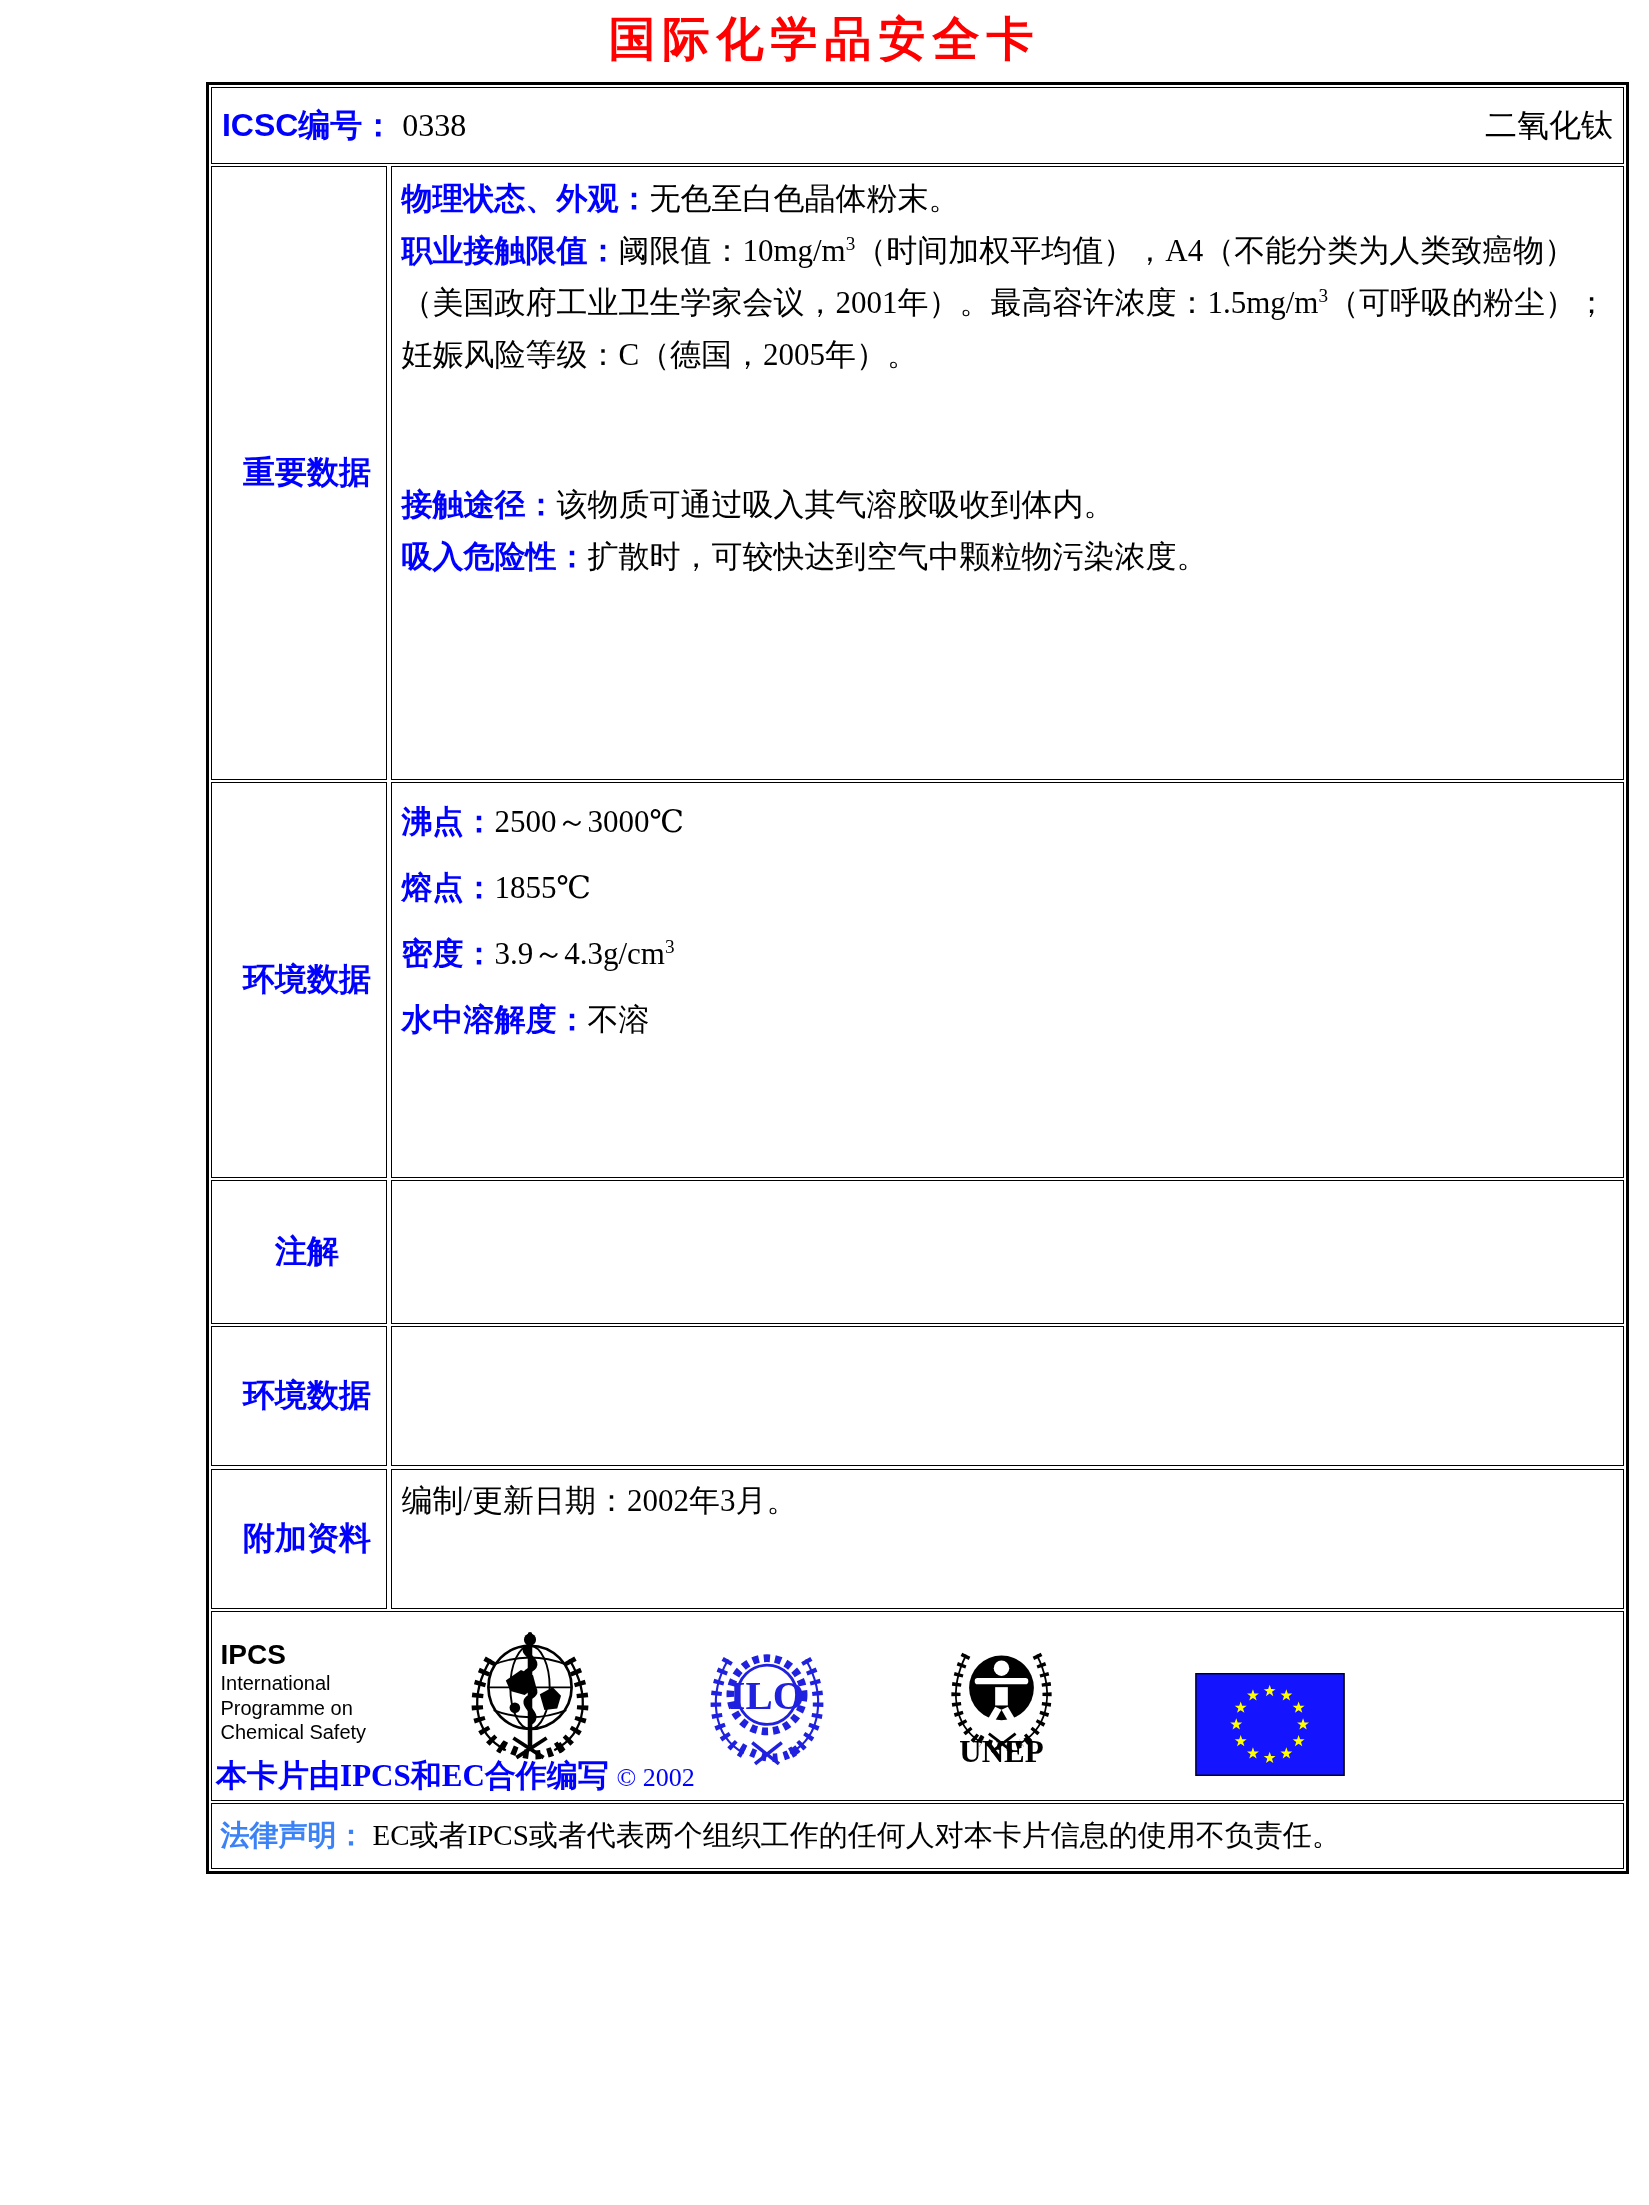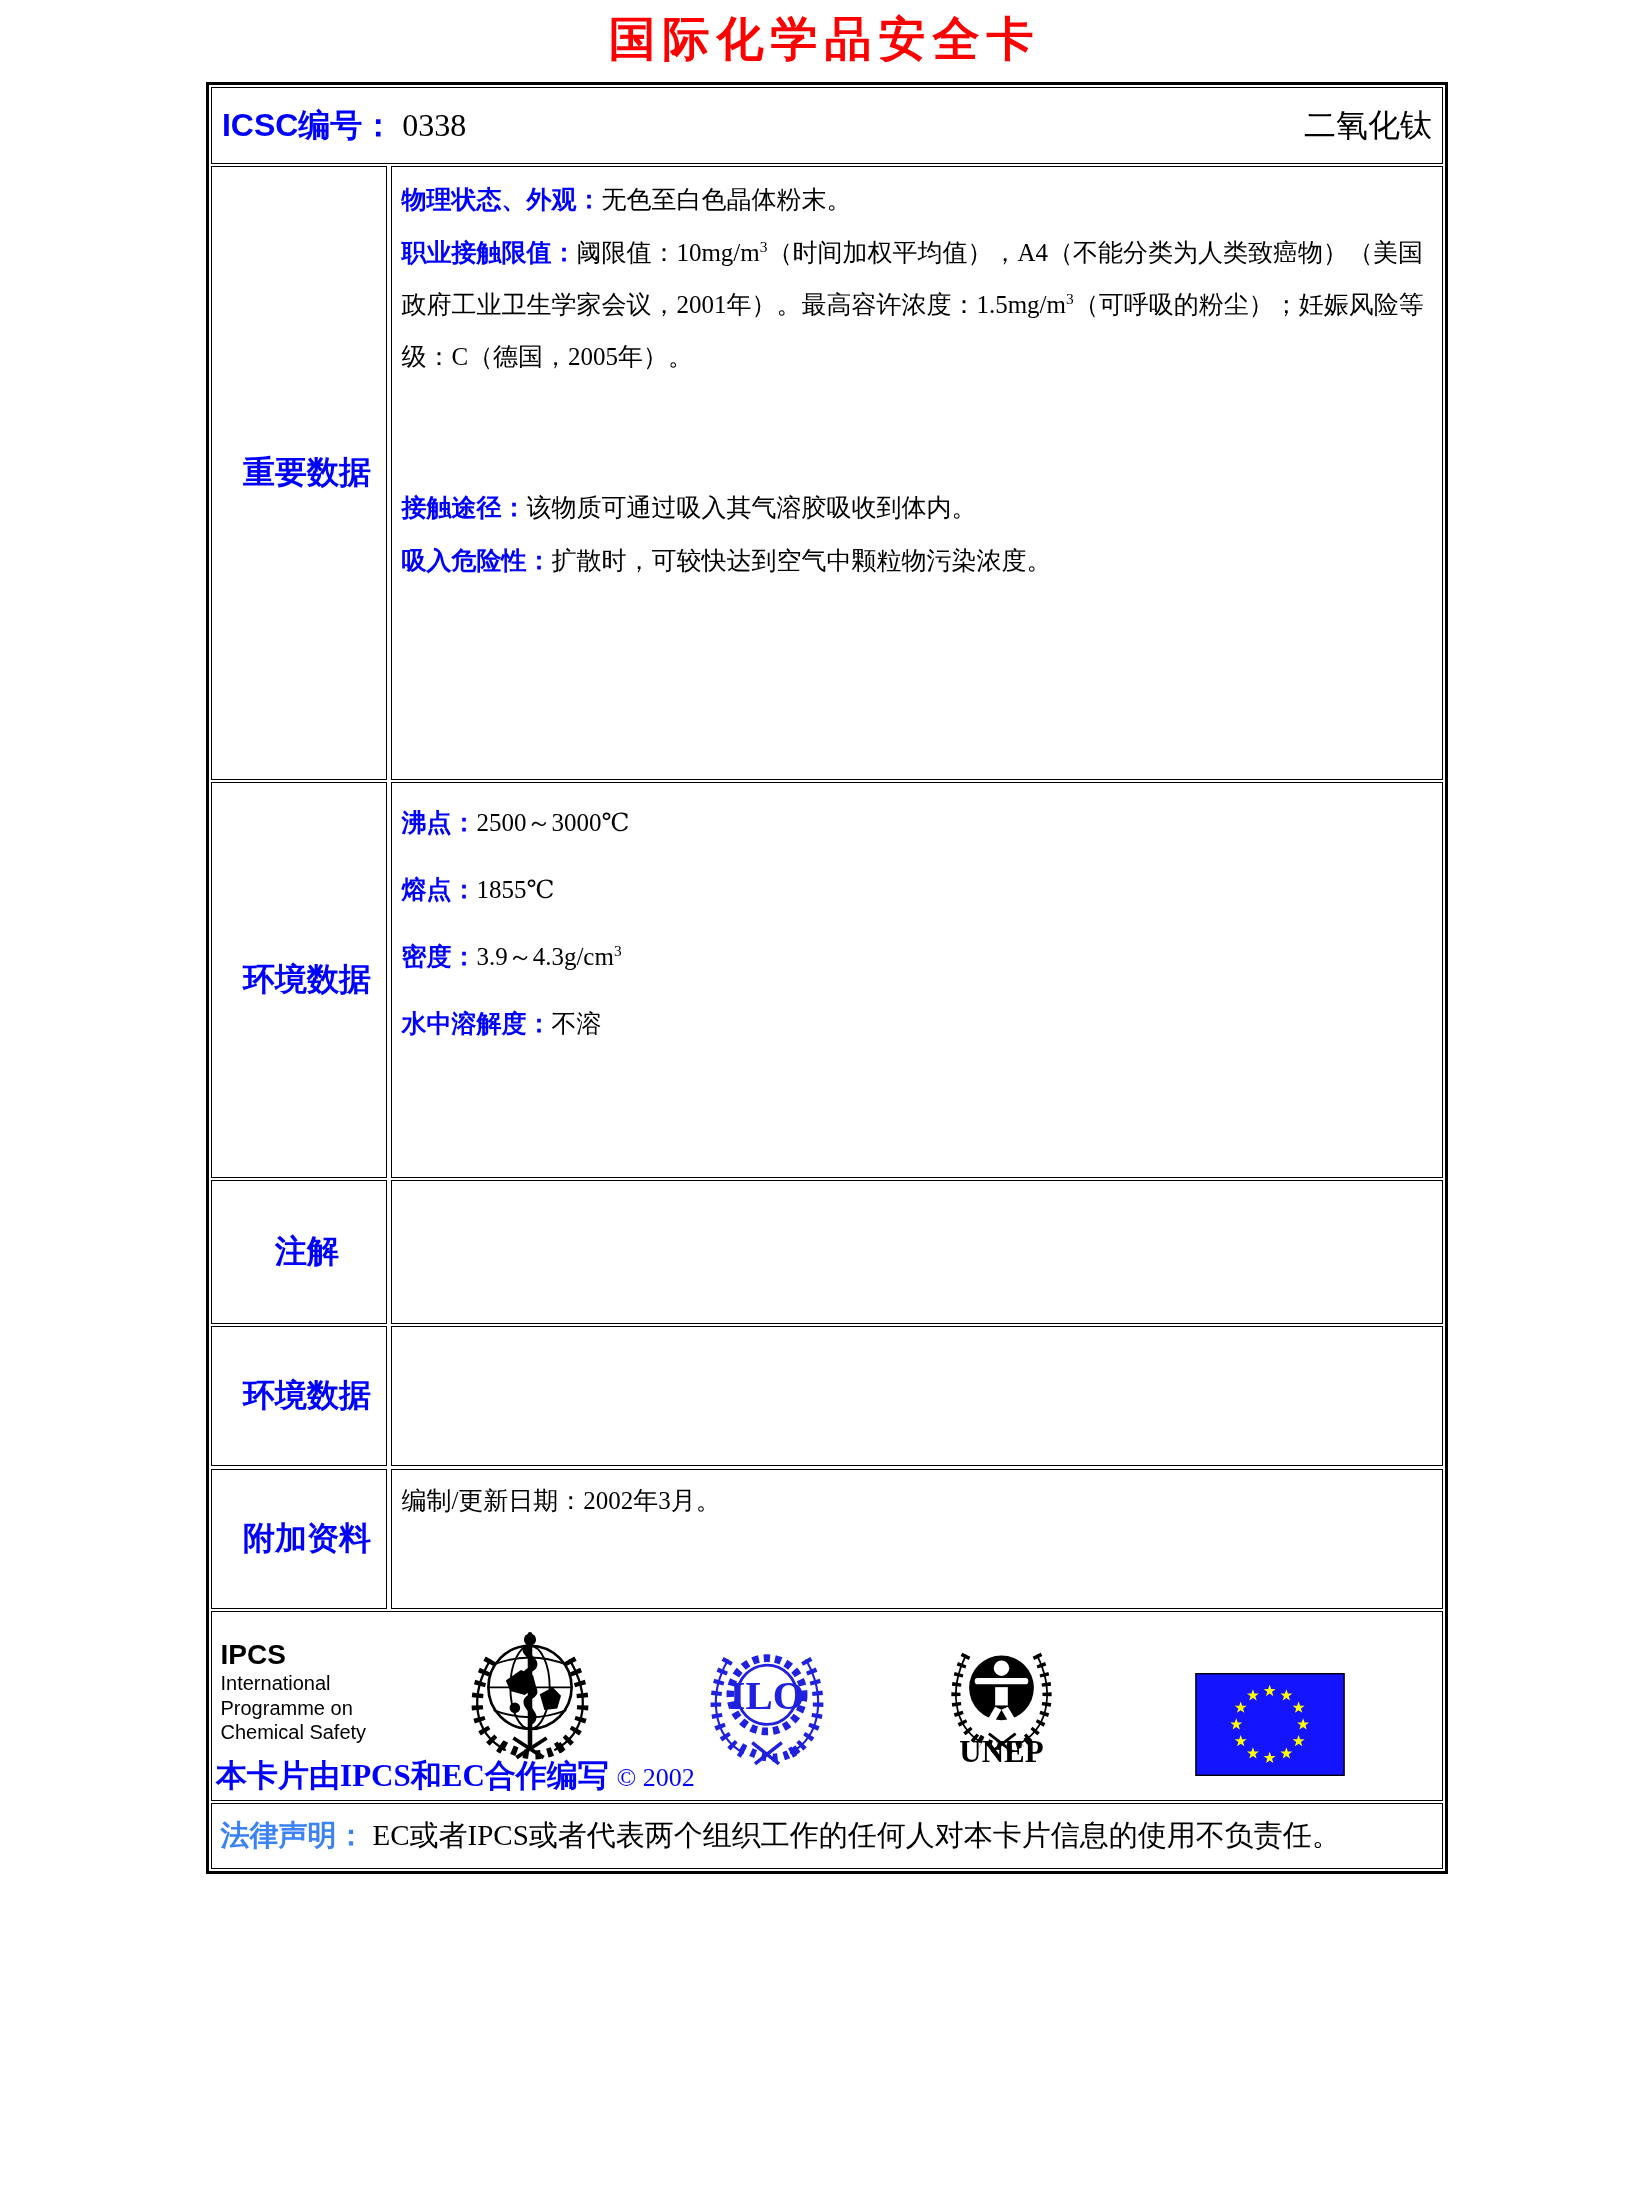--- a/index.html
+++ b/index.html
@@ -7,32 +7,32 @@
     width:1649px;height:2205px;position:relative;
     font-family:"Liberation Serif","DejaVu Serif",serif;
     color:#000;
   }
   .page-title{
     position:absolute;top:8.4px;left:0;width:1649px;text-align:center;
     font-family:"DejaVu Serif","Liberation Serif",serif;
     font-size:47px;font-weight:bold;color:#ff0000;letter-spacing:7px;
   }
   .card{
-    position:absolute;left:206px;top:82px;width:1242px;
+    position:absolute;left:206px;top:82px;width:1423px;
     border:3.5px solid #000;background:#fff;box-sizing:border-box;
   }
   .row{display:flex;gap:3.5px;margin:2.1px;}
   .cell{border:1.4px solid #000;box-sizing:border-box;background:#fff;}
   .label-cell{
     flex:0 0 176px;display:flex;align-items:center;justify-content:center;
     color:#0000ff;font-weight:bold;font-size:32px;
     font-family:"Liberation Sans","DejaVu Sans",sans-serif;
     padding-left:16px;
   }
-  .content-cell{flex:1;padding:5.6px 8.4px 5.6px 9.8px;font-size:25px;line-height:52px;}
+  .content-cell{flex:1;padding:5.6px 8.4px 5.6px 9.8px;font-size:31px;line-height:52px;}
   .r-header{height:77px;}
   .r-important{height:614px;}
   .r-physical{height:396px;}
   .r-env{height:140px;}
   .r-notes{height:144px;}
   .r-addl{height:140px;}
   .r-footer{height:190px;}
   .r-legal{height:66px;}
   .header-cell{
     flex:1;display:flex;align-items:center;justify-content:space-between;

